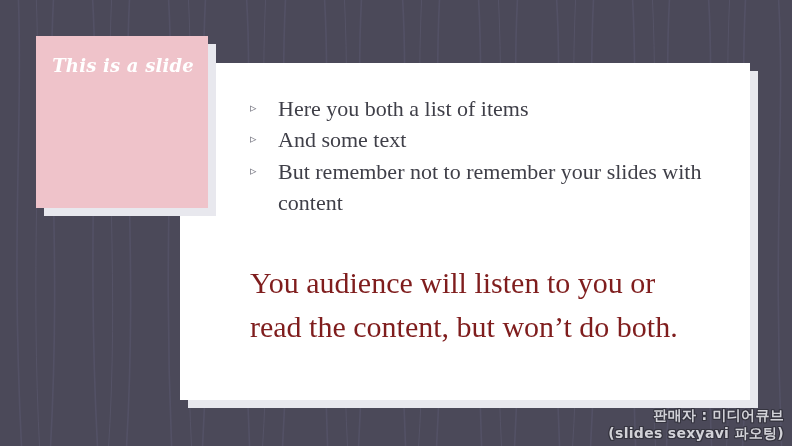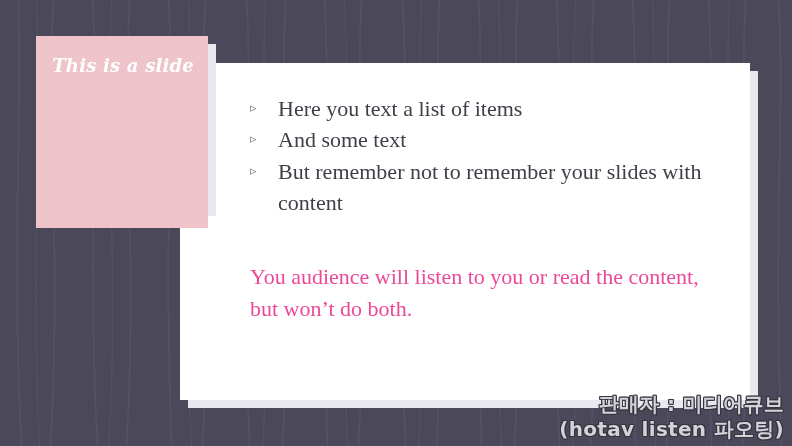--- a/index.html
+++ b/index.html
@@ -31,21 +31,21 @@
     top: 44px;
     width: 172px;
     height: 172px;
     background: #e8e8ee;
   }
   #title-box {
     position: absolute;
     left: 36px;
     top: 36px;
     width: 172px;
-    height: 192px;
+    height: 172px;
     background: #efc3ca;
   }
   #title-text {
     position: absolute;
     left: 14px;
     right: 14px;
     top: 18px;
     text-align: right;
     color: #ffffff;
     font-family: "DejaVu Serif", "Liberation Serif", serif;
@@ -100,34 +100,34 @@
   .bullet-label {
     flex: 1 1 auto;
   }
 
   
   #paragraph {
     position: absolute;
     left: 70px;
     top: 198px;
     width: 462px;
-    color: #ec4899;
-    font-size: 22px;
+    color: #7f1d1d;
+    font-size: 30px;
     line-height: 1.45;
   }
 
   
   #watermark {
     position: absolute;
     right: 8px;
     bottom: 4px;
     text-align: right;
     font-family: "DejaVu Sans", "Liberation Sans", sans-serif;
     font-weight: bold;
-    font-size: 20px;
+    font-size: 14px;
     line-height: 1.25;
     color: #d2d2d8;
     text-shadow:
       -1px -1px 0 #35343f, 1px -1px 0 #35343f,
       -1px  1px 0 #35343f, 1px  1px 0 #35343f,
        0   -1px 0 #35343f, 0    1px 0 #35343f,
       -1px  0   0 #35343f, 1px  0   0 #35343f;
     letter-spacing: .3px;
   }
   #watermark .wm-line { white-space: nowrap; }
@@ -177,21 +177,21 @@
     </svg>
   </div>
 
   <div id="content-shadow"></div>
   <div id="content-box">
 
     <div id="bullet-list">
 
       <div class="bullet-row">
         <span class="bullet-marker">▹</span>
-        <span class="bullet-label">Here you text a list of items</span>
+        <span class="bullet-label">Here you both a list of items</span>
       </div>
 
       <div class="bullet-row">
         <span class="bullet-marker">▹</span>
         <span class="bullet-label">And some text</span>
       </div>
 
       <div class="bullet-row">
         <span class="bullet-marker">▹</span>
         <span class="bullet-label">But remember not to remember your slides with content</span>
@@ -204,16 +204,16 @@
 
   <div id="title-shadow"></div>
   <div id="title-box">
     <div id="title-text">
       <div>This is a slide</div>
     </div>
   </div>
 
   <div id="watermark">
     <div class="wm-line">판매자 : 미디어큐브</div>
-    <div class="wm-line">(hotav listen 파오팅)</div>
+    <div class="wm-line">(slides sexyavi 파오팅)</div>
   </div>
 
 </div>
 
 </body></html>

